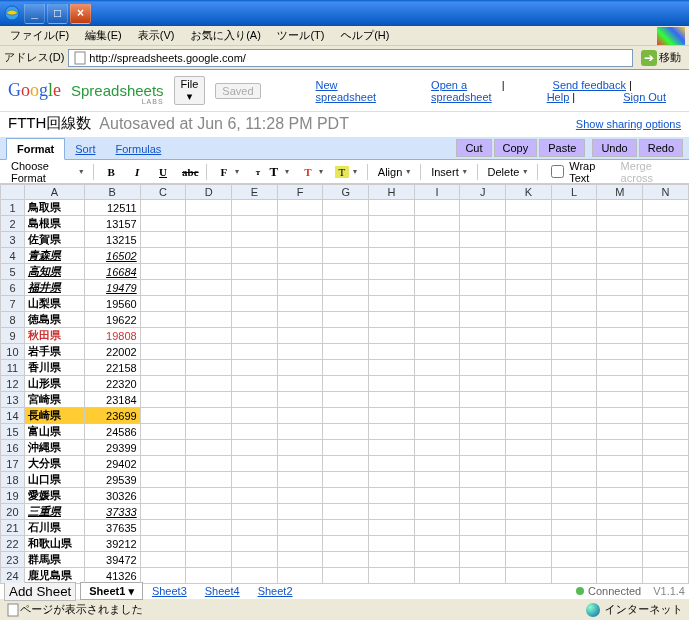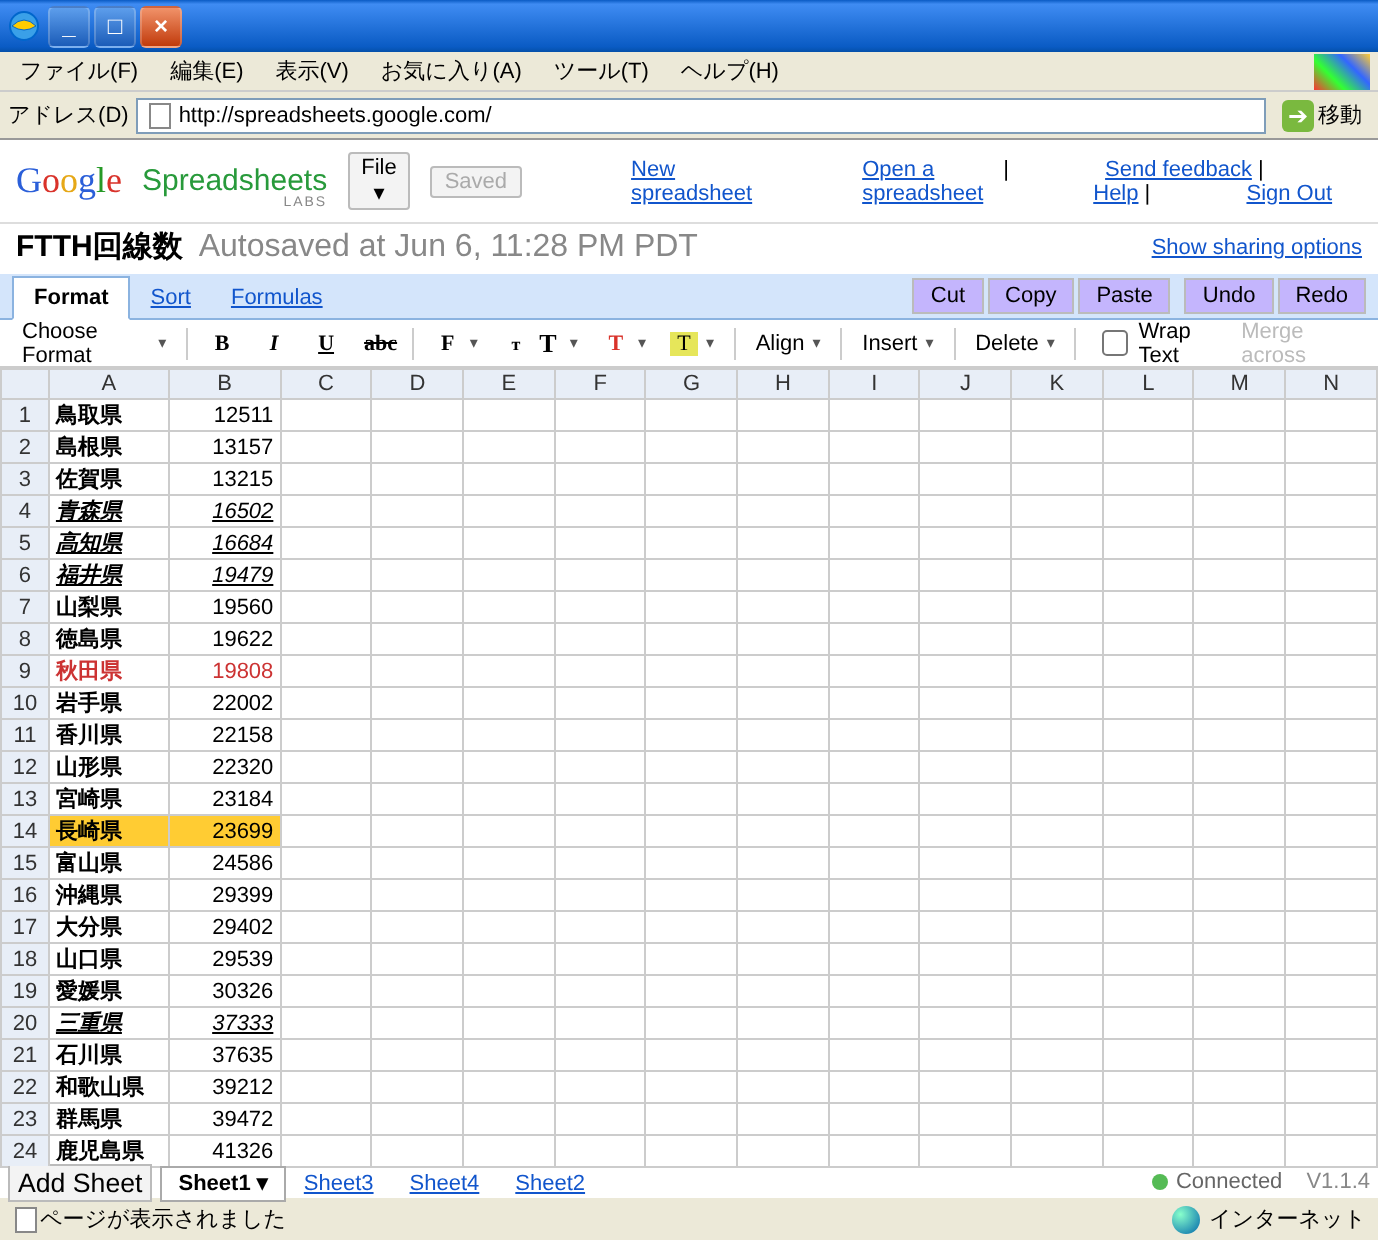--- a/index.html
+++ b/index.html
@@ -27,21 +27,21 @@
   .logo { font-family: Georgia, serif; font-size:18px; font-weight:normal; }
   .logo .g1{color:#2b5fd9;} .logo .o1{color:#d9322a;} .logo .o2{color:#e6a817;} .logo .g2{color:#2b5fd9;} .logo .l{color:#269926;} .logo .e{color:#d9322a;}
   .logo-sub { color:#289a3b; font-size:15px; position:relative;}
   .logo-labs { font-size:7px; color:#888; position:absolute; right:0; bottom:-6px; letter-spacing:1px;}
   .hbtn { font-size:11px; padding:1px 6px; border:1px solid #bbb; background:#f3f3f3; border-radius:2px; }
   .hbtn.disabled { color:#aaa; }
   .header-links { margin-left:auto; font-size:11px;}
   .header-links a, .app a { color:#1155cc; text-decoration:underline; cursor:pointer;padding-left:45px;}
   
   .docname-row { display:flex; align-items:center; padding:2px 8px 4px; gap:8px;}
-  .docname { font-size:15px; font-weight:bold; }
+  .docname { font-size:15px; font-weight:normal; }
   .autosave { color:#888; font-size:16px;}
   .sharing { margin-left:auto; font-size:11px;}
   
   .tabs { display:flex; background:#d4e5fb; border-bottom:1px solid #8bb3e0; padding-left:6px; align-items:flex-end; }
   .tab { padding:4px 10px; font-size:11px; color:#1155cc; text-decoration:underline; cursor:pointer;}
   .tab.active { background:#fff; border:1px solid #8bb3e0; border-bottom:1px solid #fff; text-decoration:none; font-weight:bold; color:#000; margin-bottom:-1px;}
   .actions-right { margin-left:auto; display:flex; gap:2px; padding:2px 6px;}
   .actbtn { font-size:11px; padding:2px 8px; border:1px solid #bbb; background:#c4b5fd;}
   
   .toolbar { background:#fff; border-bottom:1px solid #ccc; height:24px; display:flex; align-items:center; padding:0 6px; gap:2px;}

